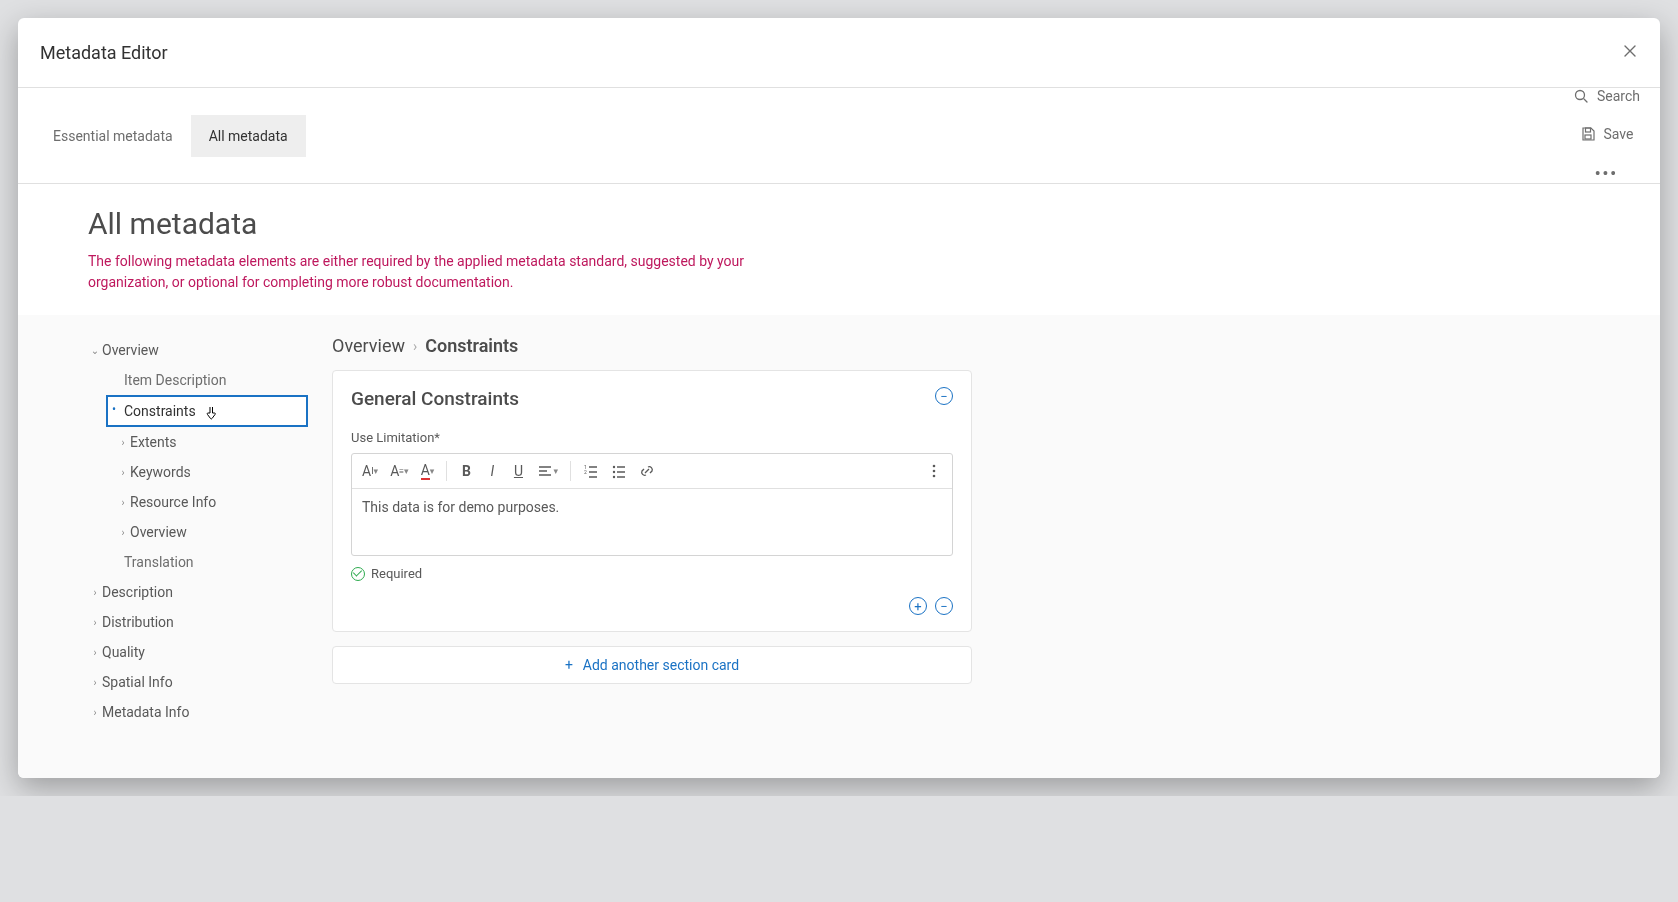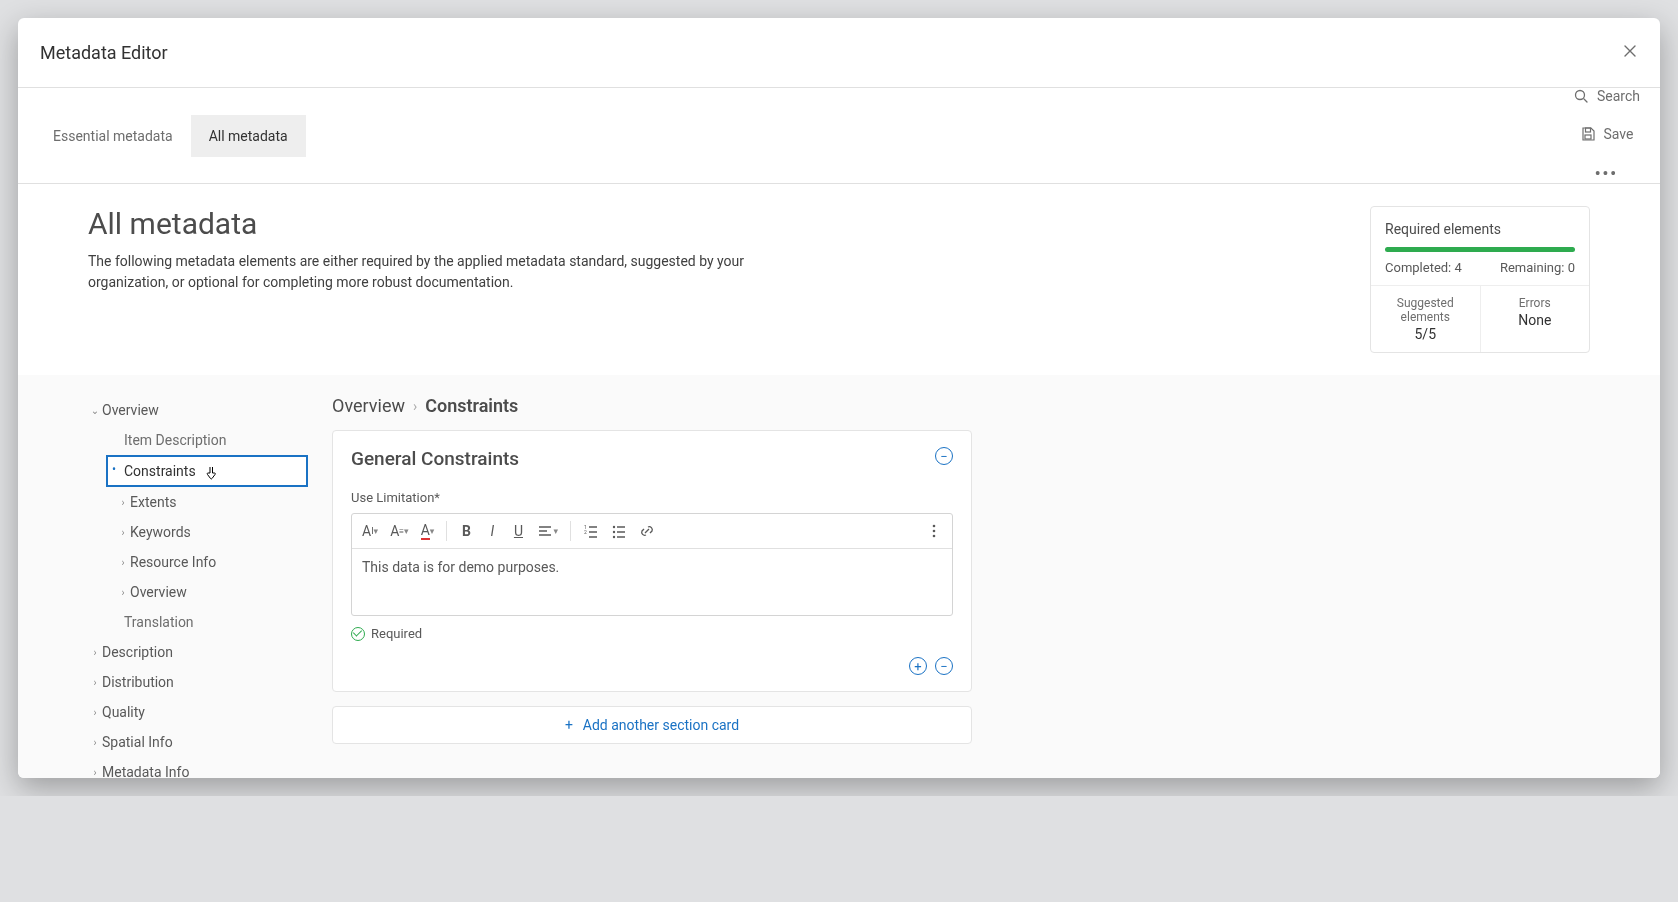--- a/index.html
+++ b/index.html
@@ -55,21 +55,21 @@
   overflow: hidden;
 }
 .intro-row {
   display: flex;
   padding: 22px 70px 22px 70px;
   gap: 40px;
   background: #fff;
 }
 .intro-left { flex: 1; max-width: 720px; }
 .intro-left h2 { font-size: 30px; font-weight: 400; color: #4c4c4c; margin-bottom: 10px;}
-.intro-left p { font-size: 14px; color: #404040; line-height: 1.5; }
+.intro-left p { font-size: 14px; color: #be185d; line-height: 1.5; }
 
 .status-card {
   width: 220px;
   border: 1px solid #e4e4e4;
   border-radius: 4px;
   background: #fff;
   margin-left: auto;
 }
 .status-top { padding: 14px 14px 10px; }
 .status-title { font-size: 14px; color: #4c4c4c; margin-bottom: 10px; }
@@ -219,40 +219,20 @@
   </div>
 
   <div class="body">
 
     <div class="intro-row">
       <div class="intro-left">
         <h2>All metadata</h2>
         <p>The following metadata elements are either required by the applied metadata standard, suggested by your organization, or optional for completing more robust documentation.</p>
       </div>
 
-      <div class="status-card">
-        <div class="status-top">
-          <div class="status-title">Required elements</div>
-          <div class="progress-bar"></div>
-          <div class="status-row">
-            <span>Completed: 4</span>
-            <span>Remaining: 0</span>
-          </div>
-        </div>
-        <div class="status-bottom">
-          <div class="status-cell">
-            <div class="lbl">Suggested elements</div>
-            <div class="val">5/5</div>
-          </div>
-          <div class="status-cell">
-            <div class="lbl">Errors</div>
-            <div class="val">None</div>
-          </div>
-        </div>
-      </div>
     </div>
 
     <div class="content">
 
       <div class="nav">
         <div class="nav-item">
           <span class="chev">⌄</span>
           <span>Overview</span>
         </div>
         <div class="nav-sub">

